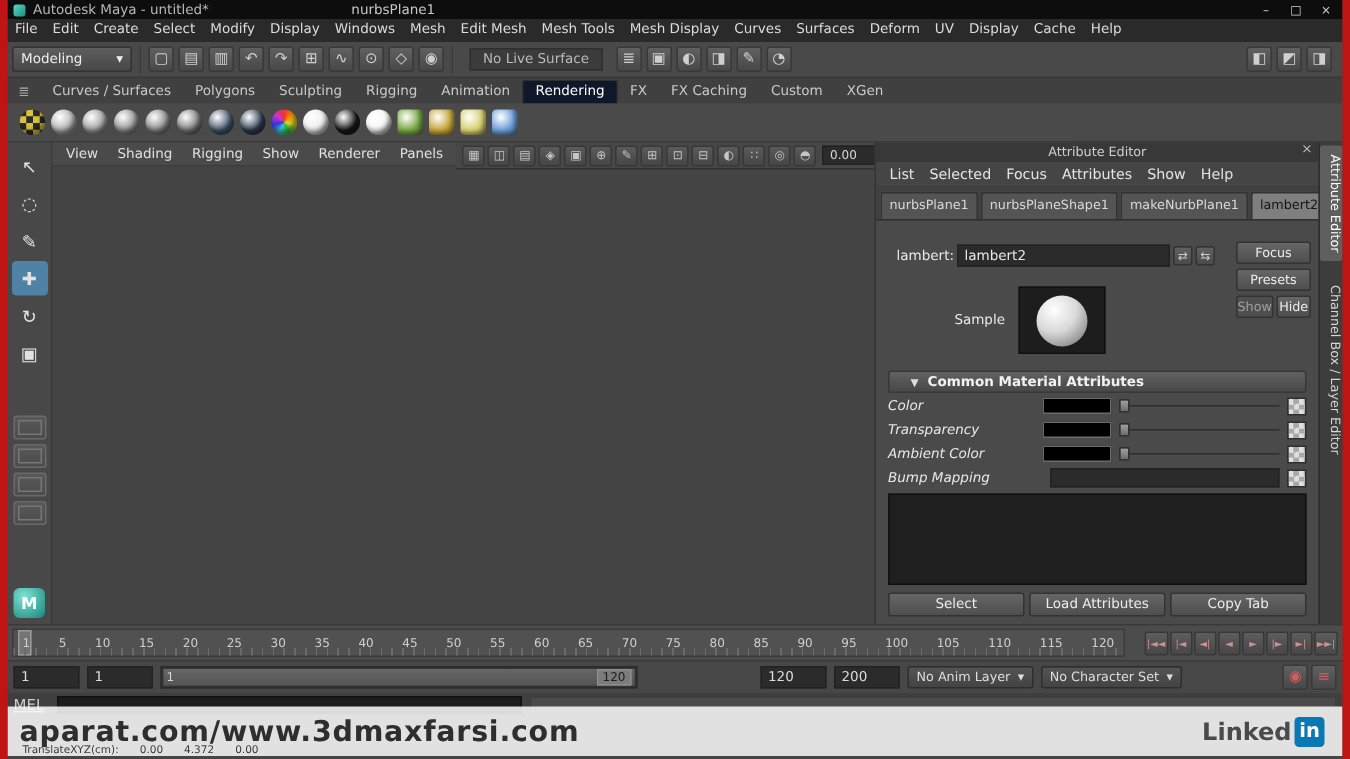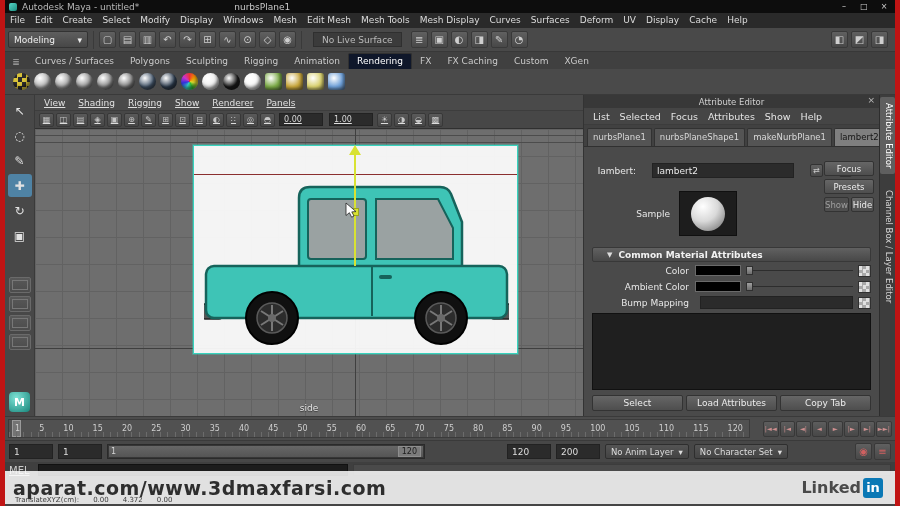--- a/index.html
+++ b/index.html
@@ -51,21 +51,21 @@
 
   .toolbox { width: 30px; background: #484848; border-right: 1px solid #3a3a3a; display: flex; flex-direction: column; align-items: center; padding: 4px 0 4px; gap: 2px; flex: none; }
   .tool { width: 24px; height: 23px; border-radius: 3px; color: #e2e2e2; font-size: 12px; display: flex; align-items: center; justify-content: center; }
   .tool.active { background: var(--tool_active, #4f83a5); }
   .layout-group { margin-top: 28px; display: flex; flex-direction: column; gap: 3px; }
   .layout-btn { width: 22px; height: 16px; border: 1px solid #6a6a6a; background: linear-gradient(#585858,#4c4c4c); border-radius: 2px; position: relative; }
   .layout-btn::after { content: ""; position: absolute; inset: 2px; border: 1px solid #777; }
   .maya-logo { margin-top: auto; width: 21px; height: 20px; border-radius: 4px; background: radial-gradient(circle at 35% 30%, #7fe3d6, #17857a); color: #fff; font-size: 11px; font-weight: bold; display: flex; align-items: center; justify-content: center; }
 
   
-  .viewport { flex: 1; display: flex; flex-direction: column; min-width: 0; text-decoration: underline; }
+  .viewport { flex: 1; display: flex; flex-direction: row; min-width: 0; }
   .vp-menu { height: 16px; background: #4a4a4a; border-bottom: 1px solid #3d3d3d; display: flex; align-items: center; gap: 13px; padding: 0 9px; font-size: 9px; color: #e0e0e0; flex: none; }
   .vp-icons { height: 18px; background: #474747; border-bottom: 1px solid #303030; display: flex; align-items: center; gap: 2px; padding: 0 4px; flex: none; }
   .vp-icon { width: 15px; height: 14px; background: linear-gradient(#5a5a5a,#464646); border: 1px solid #383838; border-radius: 2px; color: #c6c6c6; font-size: 8px; display: flex; align-items: center; justify-content: center; flex: none; }
   .vp-field { width: 44px; height: 13px; background: #2b2b2b; border: 1px solid #222; color: #d8d8d8; font-size: 8px; display: flex; align-items: center; padding: 0 4px; margin: 0 2px; flex: none; }
 
   .canvas { flex: 1; position: relative; overflow: hidden;
     background-color: #6e6e6e;
     background-image: linear-gradient(#626262 1px, transparent 1px), linear-gradient(90deg, #626262 1px, transparent 1px);
     background-size: 27px 27px; }
   .h-line { position: absolute; left: 0; right: 0; height: 1px; background: #4c4c4c; }
@@ -92,35 +92,35 @@
   .ae-tab { padding: 3px 5px 4px; background: #545454; border: 1px solid #323232; border-bottom: none; border-radius: 2px 2px 0 0; color: #d8d8d8; font-size: 8.5px; white-space: nowrap; }
   .ae-tab.active { background: #7f7f7f; color: #141414; }
 
   .ae-body { flex: 1; position: relative; display: flex; flex-direction: column; padding: 6px 6px 0 8px; overflow: hidden; }
   .ae-side { position: absolute; right: 5px; top: 14px; width: 50px; display: flex; flex-direction: column; gap: 3px; z-index: 2; }
   .ae-btn { height: 15px; background: linear-gradient(#666,#4e4e4e); border: 1px solid #333; border-radius: 2px; color: #ececec; font-size: 8.5px; display: flex; align-items: center; justify-content: center; }
   .show-hide { display: flex; gap: 2px; }
   .show-hide .ae-btn { flex: 1; }
   .ae-btn.dim { color: #9f9f9f; background: #4e4e4e; }
 
-  .ae-name-row { margin-top: 10px; display: flex; align-items: center; gap: 16px; }
+  .ae-name-row { margin-top: 10px; display: flex; align-items: center; gap: 2px; }
   .ae-type-label { width: 44px; text-align: right; color: #e8e8e8; }
   .ae-name-field { width: 142px; height: 15px; background: #2b2b2b; border: 1px solid #222; color: #e8e8e8; display: flex; align-items: center; padding: 0 4px; }
   .mini-btn { width: 13px; height: 13px; background: linear-gradient(#616161,#4a4a4a); border: 1px solid #333; border-radius: 2px; color: #ccc; font-size: 8px; display: flex; align-items: center; justify-content: center; }
 
   .ae-sample-row { margin-top: 13px; display: flex; align-items: center; gap: 9px; }
   .ae-sample-label { width: 78px; text-align: right; color: #e8e8e8; }
   .sample-box { width: 58px; height: 45px; background: #1d1d1d; border: 1px solid #101010; display: flex; align-items: center; justify-content: center; }
   .sample-sphere { width: 34px; height: 34px; border-radius: 50%; background: radial-gradient(circle at 35% 28%, #ffffff, #d9d9d9 45%, #9a9a9a 75%, #595959 100%); }
 
   .section-header { margin-top: 11px; height: 15px; background: linear-gradient(#616161,#484848); border: 1px solid #383838; border-radius: 2px; display: flex; align-items: center; gap: 6px; padding-left: 14px; color: #f2f2f2; font-weight: bold; font-size: 9px; margin-right: 2px; }
   .tri { font-size: 7px; color: #ddd; }
 
   .attr-row { display: flex; align-items: center; height: 15px; margin-top: 1px; margin-right: 2px; }
-  .attr-label { width: 103px; text-align: right; padding-right: 6px; color: #e8e8e8; white-space: nowrap; }
+  .attr-label { width: 103px; text-align: left; padding-right: 6px; color: #e8e8e8; white-space: nowrap; font-style: italic; }
   .swatch { width: 46px; height: 11px; background: #000; border: 1px solid #6a6a6a; flex: none; }
   .slider { flex: 1; height: 11px; margin: 0 5px; position: relative; }
   .slider::before { content: ""; position: absolute; left: 0; right: 0; top: 5px; height: 1px; background: #2d2d2d; }
   .handle { position: absolute; left: 0; top: 1px; width: 7px; height: 9px; background: linear-gradient(#a0a0a0,#6d6d6d); border: 1px solid #303030; }
   .map-btn { width: 13px; height: 12px; border: 1px solid #303030; background: repeating-conic-gradient(#a8a8a8 0 25%, #e0e0e0 0 50%); background-size: 7px 7px; flex: none; }
   .bump-field { flex: 1; height: 13px; background: #2b2b2b; border: 1px solid #222; margin: 0 5px; }
 
   .notes-label { margin-top: 7px; color: #e8e8e8; }
   .notes-area { margin-top: 3px; margin-right: 2px; flex: 1; min-height: 20px; background: #1f1f1f; border: 1px solid #111; }
   .ae-footer { display: flex; gap: 3px; padding: 5px 2px 5px 0; margin-top: auto; }
@@ -427,20 +427,28 @@
 
         <div class="attr-row">
           <span class="attr-label">Color</span>
           <span class="swatch"></span>
           <span class="slider">
             <span class="handle"></span>
           </span>
           <span class="map-btn"></span>
         </div>
           <div class="attr-row">
+          <span class="attr-label">Transparency</span>
+          <span class="swatch"></span>
+          <span class="slider">
+            <span class="handle"></span>
+          </span>
+          <span class="map-btn"></span>
+        </div>
+          <div class="attr-row">
           <span class="attr-label">Ambient Color</span>
           <span class="swatch"></span>
           <span class="slider">
             <span class="handle"></span>
           </span>
           <span class="map-btn"></span>
         </div>
 
         <div class="attr-row">
           <span class="attr-label">Bump Mapping</span>

